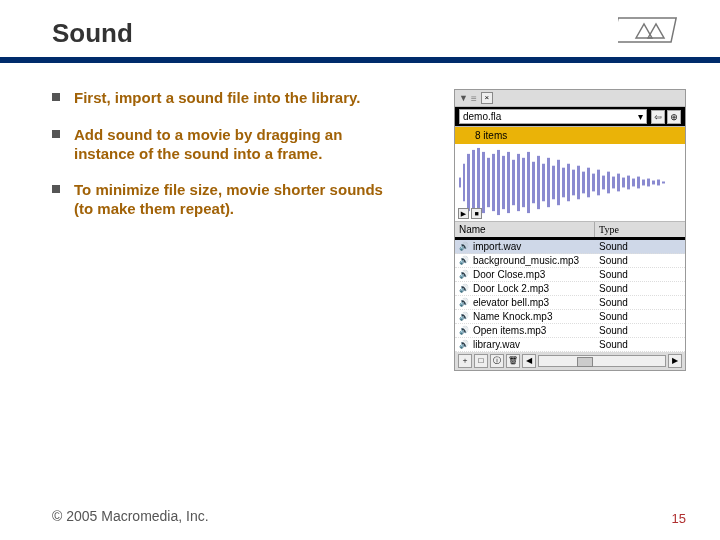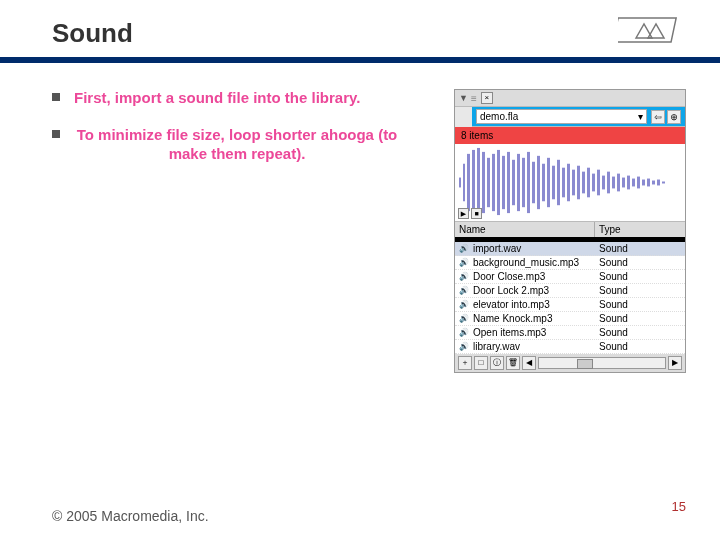--- a/index.html
+++ b/index.html
@@ -6,52 +6,52 @@
   body { width: 720px; height: 540px; font-family: Arial, Helvetica, sans-serif; background: #fff; position: relative; }
   .slide { width: 100%; height: 100%; position: relative; }
   .title-bar { padding: 18px 0 8px 52px; }
   .title-bar h1 { font-size: 26px; font-weight: bold; color: #333; }
   .logo { position: absolute; top: 14px; right: 42px; }
   .divider { height: 6px; background: #002b6b; width: 100%; }
   .content { display: flex; padding: 26px 34px 0 52px; }
   .bullets { width: 360px; padding-right: 12px; }
   .bullets li { list-style: none; display: flex; margin-bottom: 18px; }
   .sq { width: 8px; height: 8px; background: #555; margin-top: 4px; margin-right: 14px; flex-shrink: 0; }
-  .bt { font-size: 15px; font-weight: bold; line-height: 1.25; color: #ec4899; text-align: center; }
+  .bt { font-size: 15px; font-weight: bold; line-height: 1.25; color: #a16207; }
   .panel { width: 232px; border: 1px solid #999; background: #e8e8e8; font-size: 10px; margin-left: auto; }
   .p-row { display: flex; align-items: center; padding: 2px 4px; border-bottom: 1px solid #bbb; }
   .p-head { background: #dcdcdc; }
   .p-head .tri { font-size: 9px; margin-right: 3px; color: #555; }
   .p-head .lbl { font-weight: bold; flex: 1; }
   .p-head .x { width: 12px; height: 12px; border: 1px solid #888; background: #eee; text-align: center; line-height: 10px; font-size: 8px; }
-  .p-file { background: #0ea5e9; margin-left: 17px; }
+  .p-file { background: #000000; }
   .p-file .sel { flex: 1; border: 1px solid #aaa; background: #fff; padding: 1px 3px; font-size: 10px; display: flex; justify-content: space-between; }
   .p-file .nav { display: flex; gap: 2px; margin-left: 4px; }
   .p-file .nav span { width: 14px; height: 14px; border: 1px solid #aaa; background: #f0f0f0; text-align: center; line-height: 12px; font-size: 9px; }
-  .p-count { padding: 3px 6px; background: #ef4444; font-size: 10px; }
+  .p-count { padding: 3px 20px; background: #eab308; font-size: 10px; }
   .wave { height: 78px; background: #fff; position: relative; overflow: hidden; border-bottom: 1px solid #bbb; }
   .wave svg { width: 100%; height: 100%; }
   .wave-ctrl { position: absolute; bottom: 2px; left: 3px; display: flex; gap: 2px; }
   .wave-ctrl span { width: 11px; height: 11px; border: 1px solid #888; background: #eee; font-size: 7px; text-align: center; line-height: 9px; }
-  .cols { display: flex; background: #dcdcdc; border-bottom: 5px solid #000000; }
+  .cols { display: flex; background: #dcdcdc; border-bottom: 3px solid #000000; }
   .cols div { padding: 2px 4px; font-size: 10px; }
   .cols .c1 { width: 140px; border-right: 1px solid #aaa; }
-  .cols .c2 { flex: 1; }
+  .cols .c2 { flex: 1; font-family: Liberation Serif, serif; }
   .items { background: #fff; }
   .item { display: flex; align-items: center; border-bottom: 1px dotted #ddd; padding: 1px 0; font-size: 10px; }
   .item.sel { background: #cfd8e8; }
   .item .ic { width: 18px; text-align: center; color: #777; font-size: 8px; }
   .item .nm { width: 122px; overflow: hidden; white-space: nowrap; }
   .item .ty { flex: 1; padding-left: 4px; }
   .p-foot { display: flex; align-items: center; background: #dcdcdc; padding: 2px 3px; gap: 2px; }
   .p-foot span { width: 14px; height: 14px; border: 1px solid #999; background: #eee; font-size: 8px; text-align: center; line-height: 12px; }
   .p-foot .scroll { flex: 1; height: 12px; border: 1px solid #999; background: #f0f0f0; position: relative; }
   .p-foot .scroll::after { content:""; position:absolute; left:30%; top:1px; width:14px; height:8px; background:#ccc; border:1px solid #888; }
   .footer-copy { position: absolute; bottom: 16px; left: 52px; font-size: 14px; color: #555; }
-  .footer-pg { position: absolute; bottom: 26px; right: 34px; font-size: 13px; color: #b03030; }
+  .footer-pg { position: absolute; bottom: 14px; right: 34px; font-size: 13px; color: #b03030; }
 </style>
 </head>
 <body>
 
 <div class="slide">
   <div class="title-bar">
     <h1>Sound</h1>
   </div>
   <div class="logo">
     <svg width="60" height="32" viewBox="0 0 60 32">
@@ -63,21 +63,25 @@
   <div class="divider"></div>
 
   <div class="content">
     <ul class="bullets">
       <li>
           <span class="sq"></span>
           <span class="bt">First, import a sound file into the library.</span>
         </li>
       <li>
           <span class="sq"></span>
-          <span class="bt">To minimize file size, loop shorter ahooga (to make them repeat).</span>
+          <span class="bt">Add sound to a movie by dragging an instance of the sound into a frame.</span>
+        </li>
+      <li>
+          <span class="sq"></span>
+          <span class="bt">To minimize file size, movie shorter sounds (to make them repeat).</span>
         </li>
     </ul>
 
     <div class="panel">
       <div class="p-row p-head">
         <span class="tri">▼</span>
         <span style="margin-right:4px;color:#888;">≡</span>
         <span class="x">×</span>
       </div>
       <div class="p-row p-file">
@@ -163,21 +167,21 @@
             <span class="nm">Door Close.mp3</span>
             <span class="ty">Sound</span>
           </div>
         <div class="item">
             <span class="ic">🔊</span>
             <span class="nm">Door Lock 2.mp3</span>
             <span class="ty">Sound</span>
           </div>
         <div class="item">
             <span class="ic">🔊</span>
-            <span class="nm">elevator into.mp3</span>
+            <span class="nm">elevator bell.mp3</span>
             <span class="ty">Sound</span>
           </div>
         <div class="item">
             <span class="ic">🔊</span>
             <span class="nm">Name Knock.mp3</span>
             <span class="ty">Sound</span>
           </div>
         <div class="item">
             <span class="ic">🔊</span>
             <span class="nm">Open items.mp3</span>

